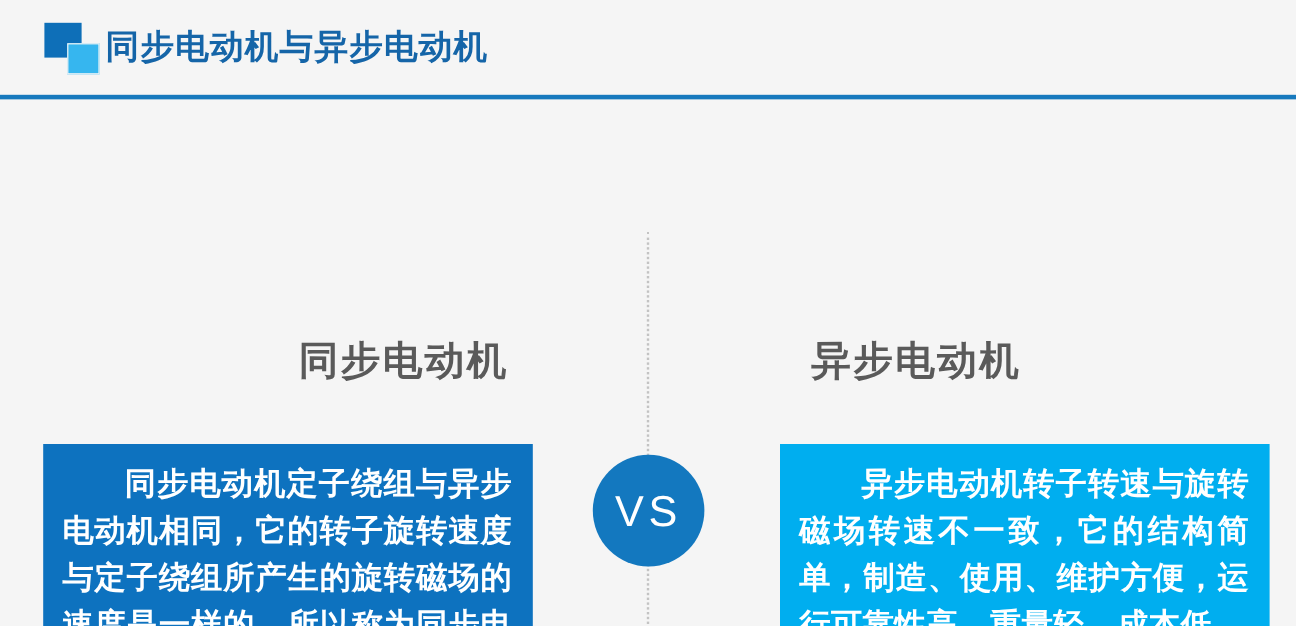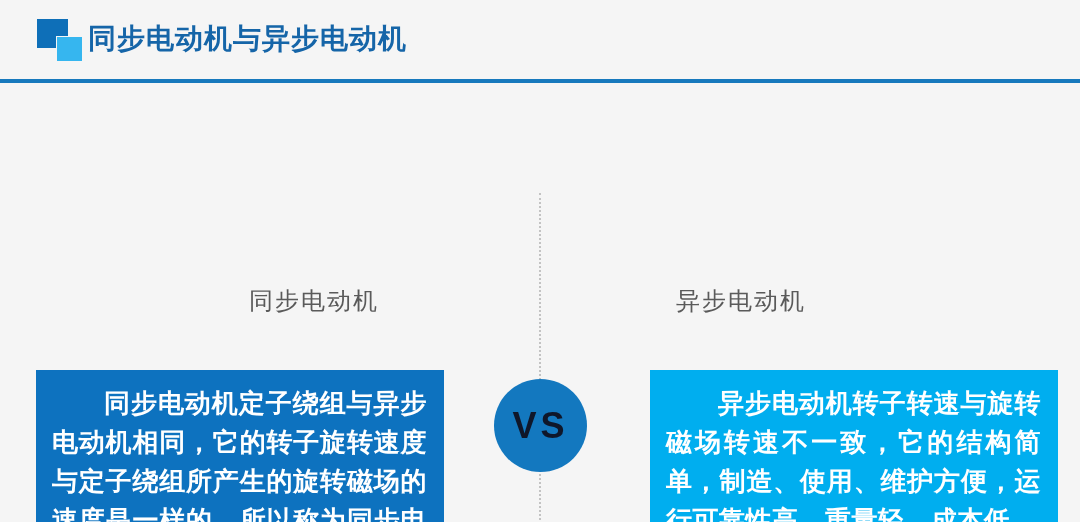--- a/index.html
+++ b/index.html
@@ -92,22 +92,22 @@
     top: 110px;
     width: 0;
     height: 439px;
     border-left: 2px dotted #c3c3c3;
   }
 
   
   .col-heading {
     position: absolute;
     top: 196px;
-    font-size: 24px;
-    font-weight: normal;
+    font-size: 33px;
+    font-weight: bold;
     color: #5a5a5a;
     letter-spacing: 2px;
     line-height: 44px;
     white-space: nowrap;
   }
   .col-heading.left  { left: 249px; }
   .col-heading.right { left: 662px; margin-left: 14px; }
 
   
   .panel {
@@ -141,26 +141,26 @@
 
   
   .vs-badge {
     position: absolute;
     left: 494px;
     top: 296px;
     width: 93px;
     height: 93px;
     border-radius: 50%;
     background: #1378bf;
-    color: #0f172a;
+    color: #ffffff;
     display: flex;
     align-items: center;
     justify-content: center;
     font-size: 36px;
-    font-weight: bold;
+    font-weight: normal;
     letter-spacing: 4px;
   }
 </style>
 </head>
 <body>
 
 <div class="slide">
 
   <div class="header">
     <div class="header-logo">

